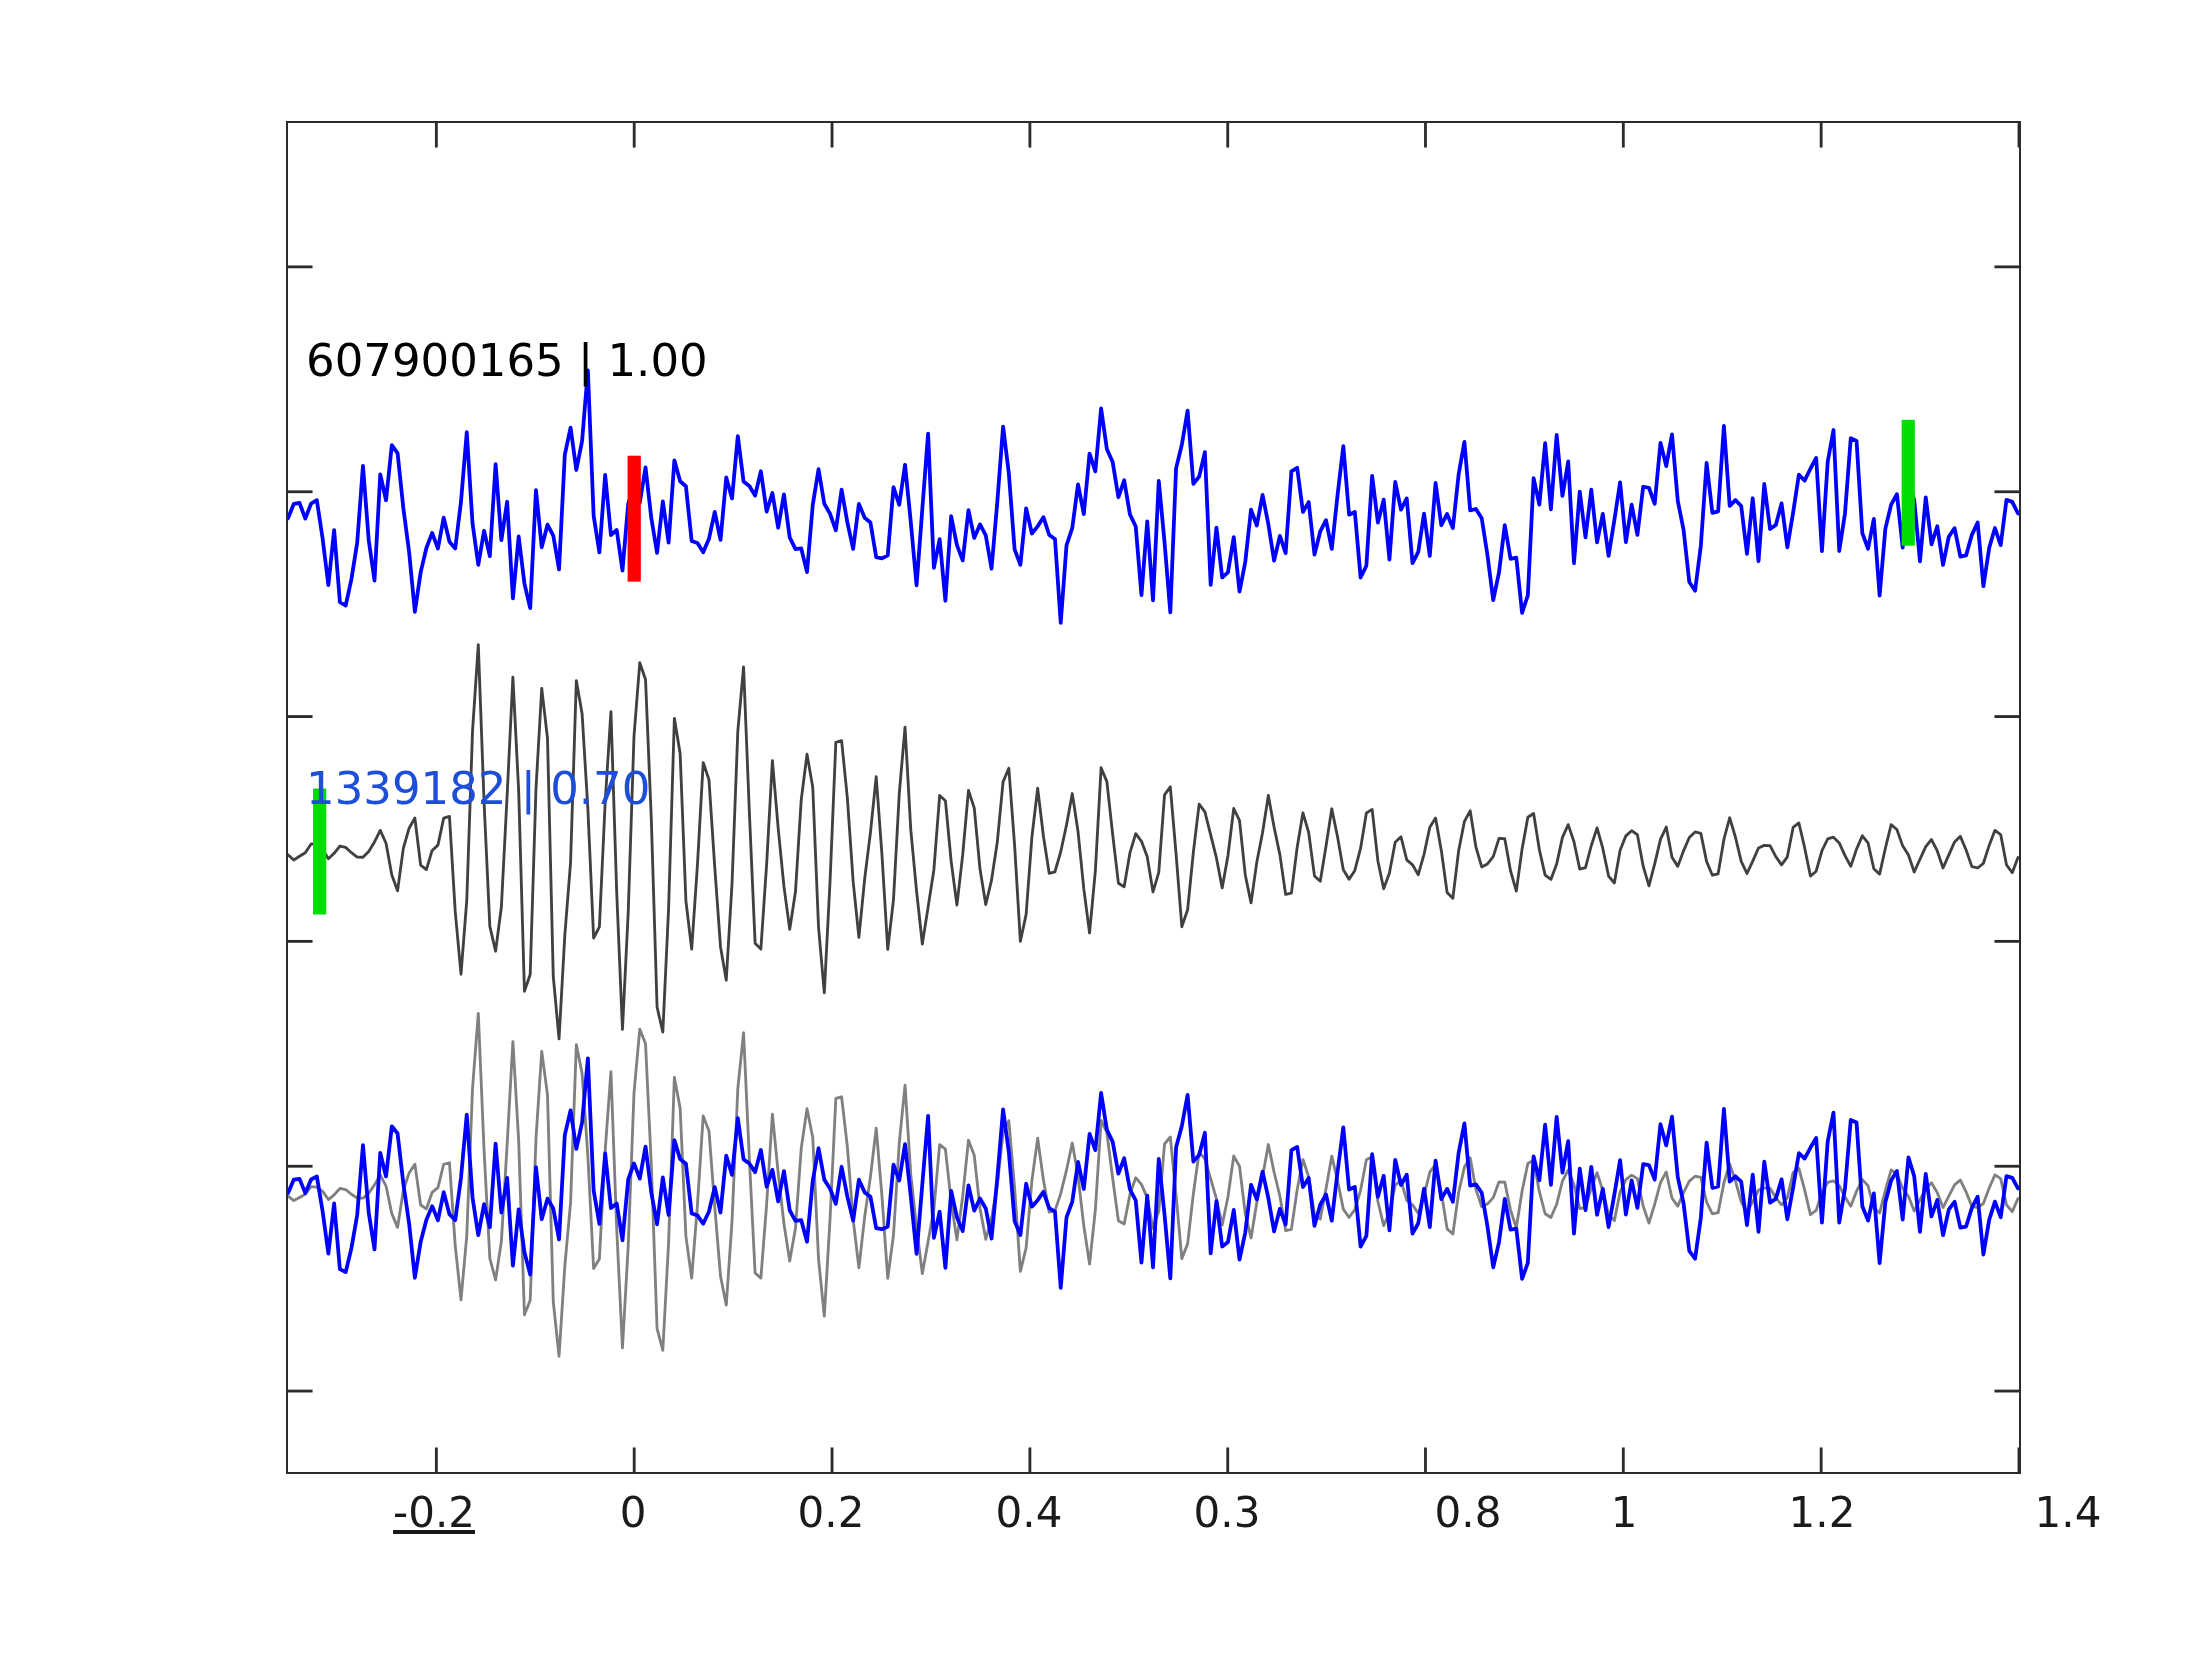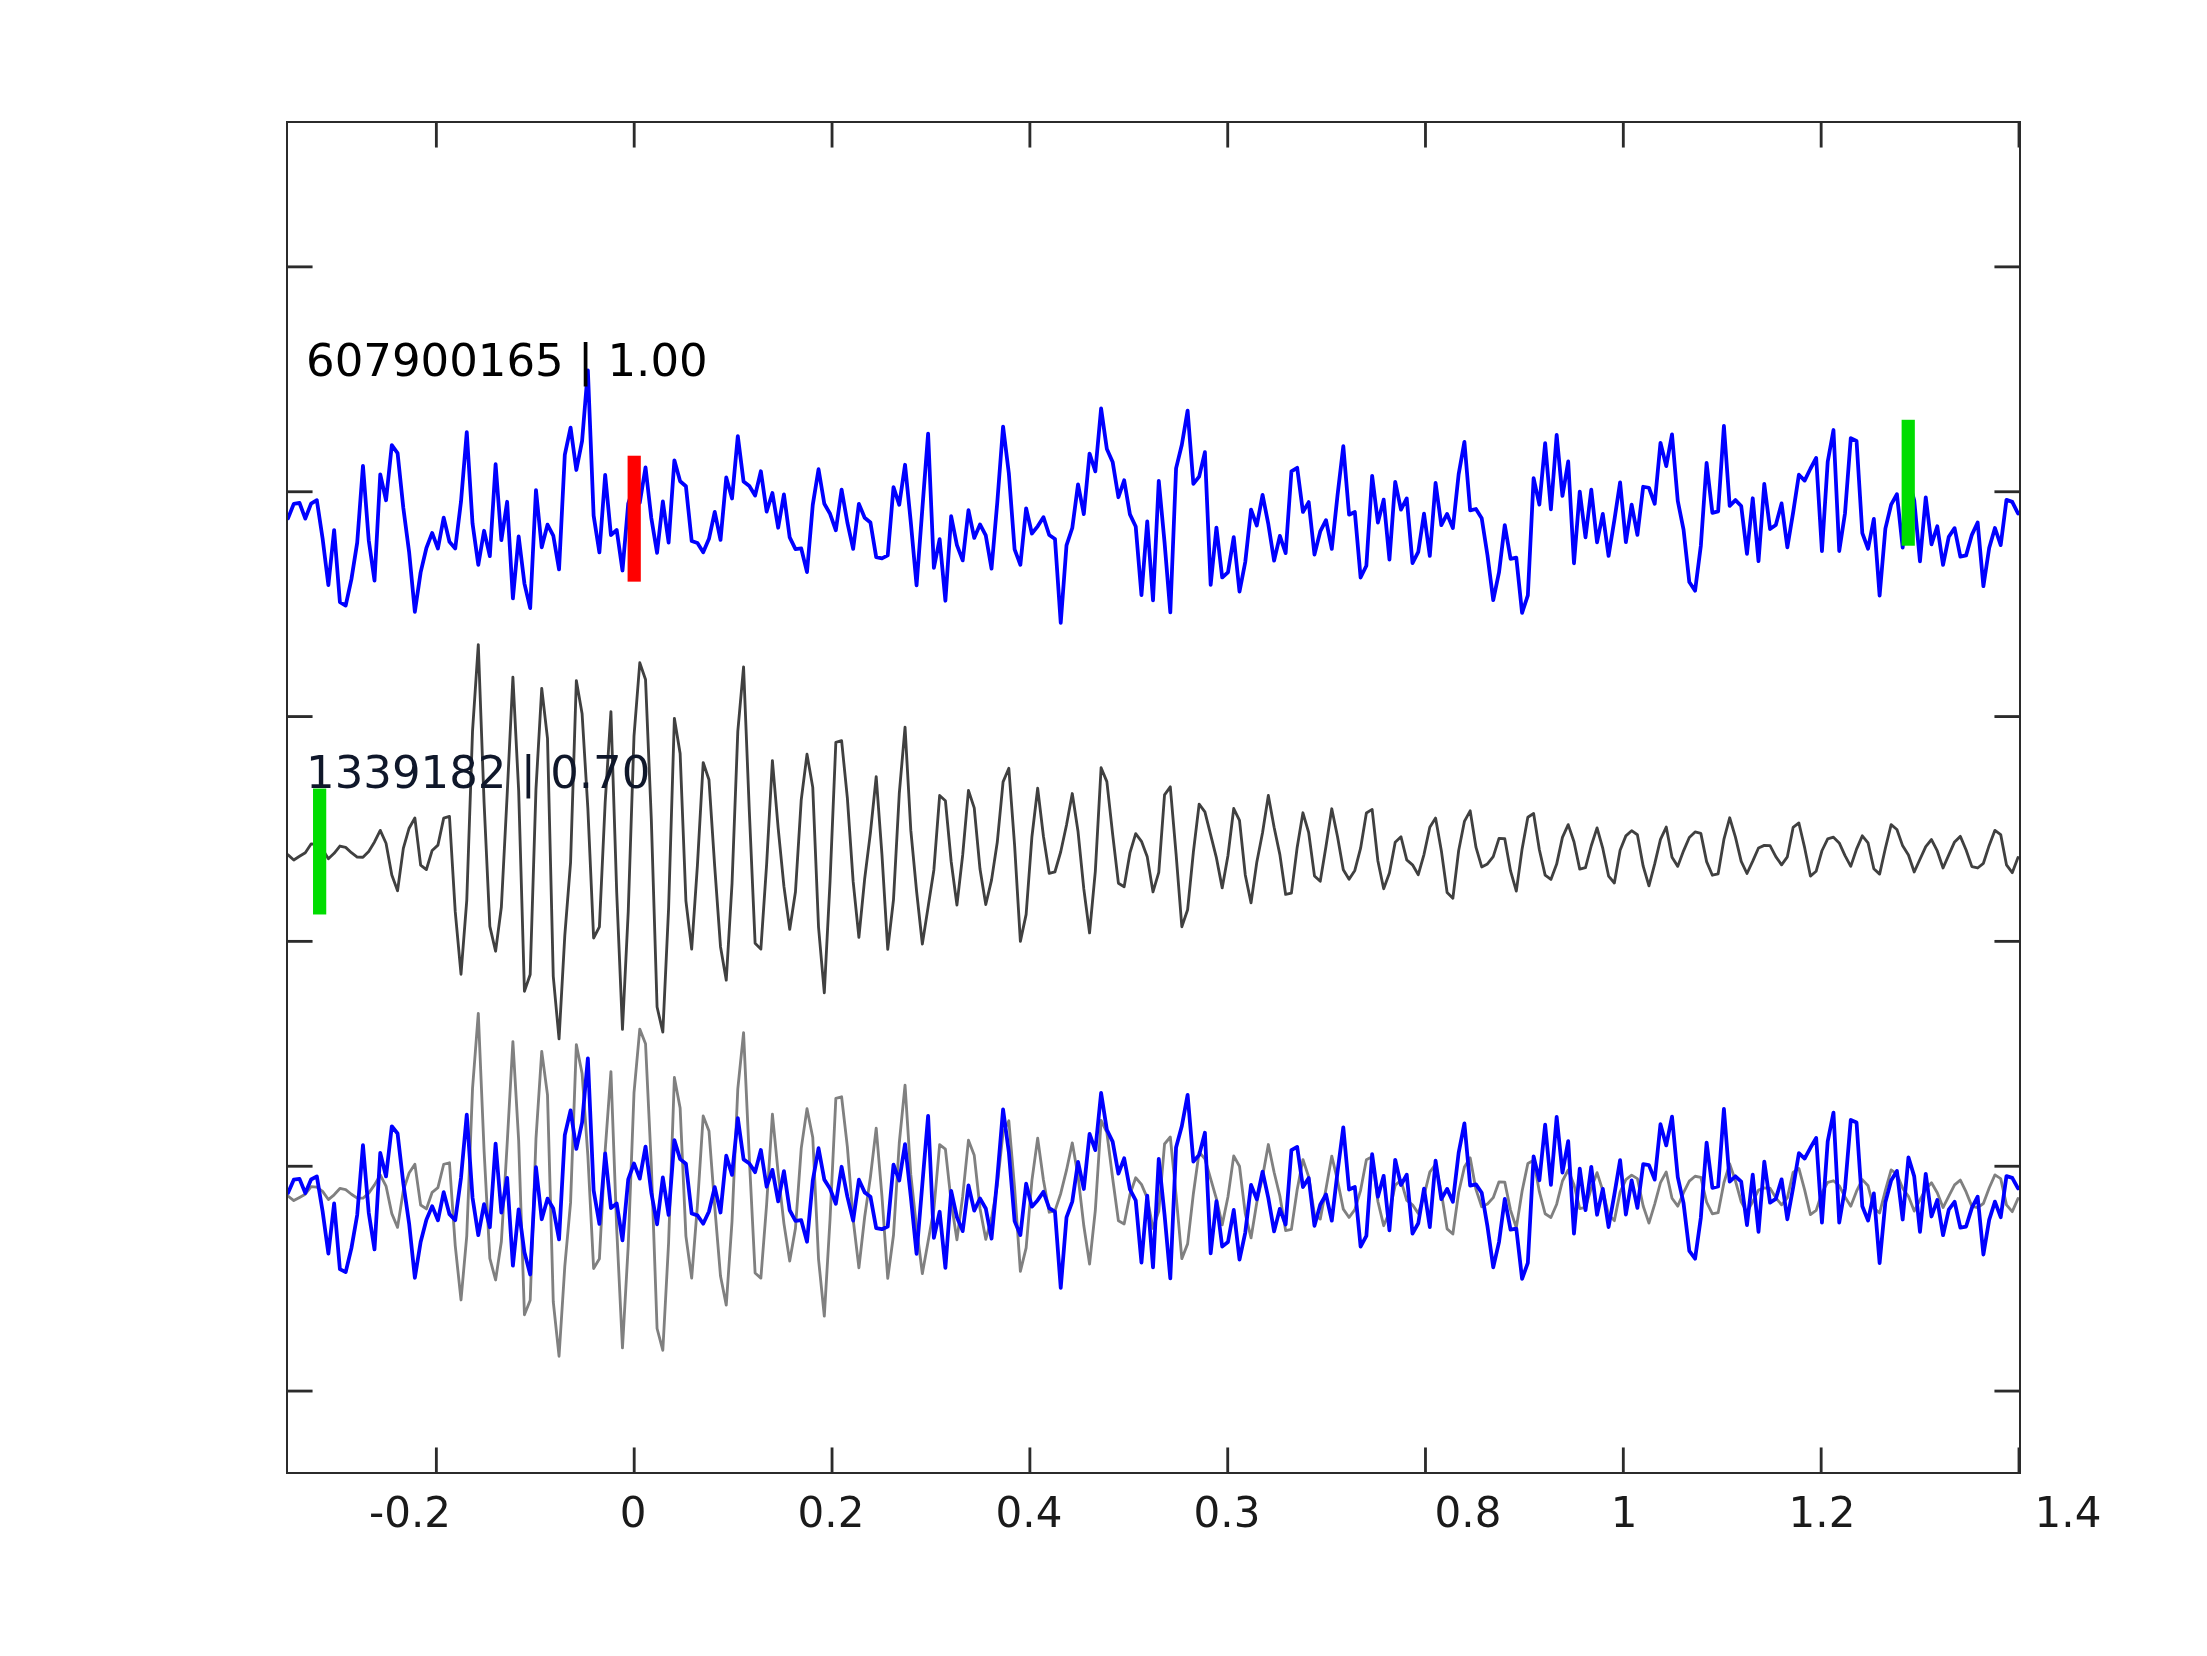--- a/index.html
+++ b/index.html
@@ -109,29 +109,29 @@
         <path d="M0.00 1134.13 L6.11 1120.17 L12.21 1119.31 L18.32 1134.39 L24.43 1119.90 L30.53 1116.65 L36.64 1153.56 L42.75 1198.46 L48.85 1145.37 L54.96 1214.91 L61.07 1218.14 L67.17 1192.73 L73.28 1157.52 L79.38 1083.61 L85.49 1155.12 L91.60 1194.05 L97.70 1091.80 L103.81 1116.70 L109.92 1063.52 L116.02 1071.20 L122.13 1124.13 L128.24 1166.47 L134.34 1224.13 L140.45 1186.18 L146.56 1162.66 L152.66 1148.15 L158.77 1163.21 L164.88 1133.37 L170.98 1156.68 L177.09 1163.09 L183.20 1117.97 L189.30 1051.13 L195.41 1139.19 L201.51 1178.93 L207.62 1146.08 L213.73 1170.55 L219.83 1081.98 L225.94 1155.08 L232.05 1118.13 L238.15 1211.31 L244.26 1151.54 L250.37 1197.00 L256.47 1220.60 L262.58 1106.84 L268.69 1162.06 L274.79 1140.23 L280.90 1150.70 L287.01 1183.32 L293.11 1072.93 L299.22 1046.63 L305.33 1087.53 L311.43 1059.38 L317.54 991.47 L323.64 1131.50 L329.75 1166.99 L335.86 1092.31 L341.96 1150.26 L348.07 1145.34 L354.18 1184.37 L360.28 1119.81 L366.39 1102.92 L372.50 1119.03 L378.60 1085.01 L384.71 1133.79 L390.82 1167.40 L396.92 1117.75 L403.03 1157.46 L409.14 1078.18 L415.24 1098.33 L421.35 1103.22 L427.46 1155.93 L433.56 1157.95 L439.67 1166.86 L445.78 1153.85 L451.88 1127.96 L457.99 1154.94 L464.09 1094.75 L470.20 1115.00 L476.31 1054.82 L482.41 1098.58 L488.52 1102.89 L494.63 1112.14 L500.73 1088.71 L506.84 1127.60 L512.95 1109.74 L519.05 1143.19 L525.16 1111.08 L531.27 1152.52 L537.37 1163.74 L543.48 1163.12 L549.59 1185.95 L555.69 1121.16 L561.80 1086.78 L567.91 1120.07 L574.01 1129.74 L580.12 1145.61 L586.22 1106.42 L592.33 1138.15 L598.44 1163.55 L604.54 1120.15 L610.65 1133.58 L616.76 1138.14 L622.86 1171.49 L628.97 1172.62 L635.08 1169.74 L641.18 1104.09 L647.29 1121.08 L653.40 1082.47 L659.50 1137.89 L665.61 1198.71 L671.72 1124.86 L677.82 1052.43 L683.93 1181.90 L690.04 1154.15 L696.14 1213.52 L702.25 1132.10 L708.35 1159.95 L714.46 1174.67 L720.57 1126.23 L726.67 1152.95 L732.78 1140.03 L738.89 1150.62 L744.99 1182.52 L751.10 1118.48 L757.21 1045.69 L763.31 1090.67 L769.42 1164.04 L775.53 1178.89 L781.63 1124.41 L787.74 1148.74 L793.85 1141.83 L799.95 1133.00 L806.06 1150.19 L812.17 1154.02 L818.27 1234.78 L824.38 1160.13 L830.49 1143.41 L836.59 1101.36 L842.70 1129.98 L848.80 1071.66 L854.91 1088.82 L861.02 1028.24 L867.12 1067.29 L873.23 1079.72 L879.34 1113.78 L885.44 1097.46 L891.55 1130.32 L897.66 1141.96 L903.76 1208.13 L909.87 1137.09 L915.98 1213.15 L922.08 1098.07 L928.19 1157.16 L934.30 1224.67 L940.40 1085.96 L946.51 1063.21 L952.62 1030.27 L958.72 1100.95 L964.83 1093.91 L970.93 1070.34 L977.04 1198.29 L983.15 1142.98 L989.25 1191.09 L995.36 1186.21 L1001.47 1152.24 L1007.57 1204.78 L1013.68 1176.18 L1019.79 1125.65 L1025.89 1141.02 L1032.00 1111.55 L1038.11 1139.75 L1044.21 1174.92 L1050.32 1151.04 L1056.43 1167.61 L1062.53 1088.87 L1068.64 1085.44 L1074.75 1127.96 L1080.85 1118.46 L1086.96 1169.07 L1093.07 1146.75 L1099.17 1135.82 L1105.28 1163.60 L1111.38 1111.88 L1117.49 1064.62 L1123.60 1130.59 L1129.70 1127.97 L1135.81 1191.15 L1141.92 1179.78 L1148.02 1093.09 L1154.13 1138.18 L1160.24 1116.04 L1166.34 1173.78 L1172.45 1099.03 L1178.56 1125.75 L1184.66 1114.87 L1190.77 1177.28 L1196.88 1166.35 L1202.98 1129.59 L1209.09 1170.34 L1215.20 1100.06 L1221.30 1140.73 L1227.41 1129.86 L1233.51 1143.52 L1239.62 1091.73 L1245.73 1060.45 L1251.83 1126.48 L1257.94 1125.12 L1264.05 1134.01 L1270.15 1169.67 L1276.26 1213.02 L1282.37 1186.30 L1288.47 1140.57 L1294.58 1173.10 L1300.69 1172.04 L1306.79 1225.23 L1312.90 1208.37 L1319.01 1095.36 L1325.11 1120.82 L1331.22 1061.73 L1337.33 1125.52 L1343.43 1053.62 L1349.54 1112.56 L1355.64 1079.33 L1361.75 1177.39 L1367.86 1108.33 L1373.96 1152.47 L1380.07 1106.52 L1386.18 1157.28 L1392.28 1129.89 L1398.39 1170.33 L1404.50 1135.89 L1410.60 1099.44 L1416.71 1157.07 L1422.82 1120.82 L1428.92 1150.09 L1435.03 1103.67 L1441.14 1104.64 L1447.24 1120.09 L1453.35 1061.32 L1459.46 1083.83 L1465.56 1053.22 L1471.67 1117.35 L1477.78 1145.03 L1483.88 1195.49 L1489.99 1203.93 L1496.09 1160.49 L1502.20 1080.77 L1508.31 1128.82 L1514.41 1127.36 L1520.52 1045.04 L1526.63 1122.12 L1532.73 1116.55 L1538.84 1122.22 L1544.95 1168.28 L1551.05 1114.77 L1557.16 1175.43 L1563.27 1100.97 L1569.37 1144.44 L1575.48 1140.48 L1581.59 1119.76 L1587.69 1162.09 L1593.80 1128.62 L1599.91 1092.08 L1606.01 1097.74 L1612.12 1086.32 L1618.22 1075.85 L1624.33 1165.67 L1630.44 1079.60 L1636.54 1048.97 L1642.65 1165.58 L1648.76 1129.15 L1654.86 1056.77 L1660.97 1059.55 L1667.08 1148.35 L1673.18 1163.41 L1679.29 1134.58 L1685.40 1208.58 L1691.50 1143.97 L1697.61 1120.91 L1703.72 1110.88 L1709.82 1162.33 L1715.93 1096.43 L1722.04 1116.60 L1728.14 1175.48 L1734.25 1113.87 L1740.35 1159.16 L1746.46 1141.71 L1752.57 1179.00 L1758.67 1151.84 L1764.78 1143.53 L1770.89 1171.02 L1776.99 1169.81 L1783.10 1150.00 L1789.21 1138.10 L1795.31 1199.51 L1801.42 1162.69 L1807.53 1143.42 L1813.63 1159.90 L1819.74 1116.27 L1825.85 1118.23 L1831.95 1129.40" fill="none" stroke="#0000ff" stroke-width="4" stroke-linejoin="round" stroke-linecap="round"></path>
         <path d="M0.00 775.68 L6.11 781.22 L12.21 777.31 L18.32 773.49 L24.43 764.21 L30.53 764.73 L36.64 770.05 L42.75 779.93 L48.85 774.16 L54.96 766.42 L61.07 767.83 L67.17 773.48 L73.28 778.19 L79.38 778.30 L85.49 772.17 L91.60 762.10 L97.70 749.84 L103.81 763.46 L109.92 797.13 L116.02 813.84 L122.13 768.87 L128.24 747.56 L134.34 736.78 L140.45 786.57 L146.56 791.35 L152.66 771.13 L158.77 765.48 L164.88 736.90 L170.98 735.10 L177.09 836.06 L183.20 902.34 L189.30 824.11 L195.41 644.38 L201.51 552.93 L207.62 720.11 L213.73 851.67 L219.83 877.95 L225.94 831.03 L232.05 712.56 L238.15 587.41 L244.26 708.04 L250.37 920.39 L256.47 902.66 L262.58 706.05 L268.69 599.25 L274.79 652.32 L280.90 904.53 L287.01 970.93 L293.11 861.49 L299.22 783.71 L305.33 591.04 L311.43 626.30 L317.54 726.81 L323.64 863.96 L329.75 852.20 L335.86 720.24 L341.96 623.95 L348.07 815.36 L354.18 960.78 L360.28 836.11 L366.39 649.97 L372.50 572.17 L378.60 589.96 L384.71 737.72 L390.82 937.11 L396.92 963.69 L403.03 832.27 L409.14 631.07 L415.24 668.30 L421.35 824.51 L427.46 875.74 L433.56 786.77 L439.67 677.96 L445.78 696.23 L451.88 788.50 L457.99 873.15 L464.09 908.63 L470.20 806.15 L476.31 644.93 L482.41 576.51 L488.52 729.80 L494.63 869.40 L500.73 875.72 L506.84 785.67 L512.95 675.94 L519.05 747.50 L525.16 809.24 L531.27 854.84 L537.37 814.93 L543.48 717.58 L549.59 669.14 L555.69 704.27 L561.80 852.54 L567.91 922.00 L574.01 803.31 L580.12 656.56 L586.22 654.66 L592.33 715.76 L598.44 803.97 L604.54 863.22 L610.65 801.23 L616.76 752.28 L622.86 692.81 L628.97 775.93 L635.08 876.00 L641.18 823.22 L647.29 710.98 L653.40 640.42 L659.50 749.64 L665.61 814.21 L671.72 870.29 L677.82 831.21 L683.93 791.77 L690.04 712.90 L696.14 718.43 L702.25 782.84 L708.35 829.05 L714.46 775.88 L720.57 707.56 L726.67 725.96 L732.78 790.86 L738.89 828.41 L744.99 802.57 L751.10 762.23 L757.21 698.42 L763.31 683.99 L769.42 765.71 L775.53 867.54 L781.63 838.86 L787.74 756.83 L793.85 705.21 L799.95 756.11 L806.06 795.36 L812.17 793.72 L818.27 772.52 L824.38 744.14 L830.49 710.80 L836.59 751.12 L842.70 811.93 L848.80 858.58 L854.91 792.98 L861.02 683.39 L867.12 698.19 L873.23 753.92 L879.34 805.83 L885.44 809.64 L891.55 773.73 L897.66 753.37 L903.76 761.41 L909.87 777.93 L915.98 815.10 L922.08 794.30 L928.19 712.23 L934.30 703.70 L940.40 774.67 L946.51 852.00 L952.62 833.98 L958.72 772.79 L964.83 722.10 L970.93 730.20 L977.04 754.67 L983.15 779.02 L989.25 810.81 L995.36 776.50 L1001.47 726.69 L1007.57 739.31 L1013.68 797.07 L1019.79 826.71 L1025.89 783.56 L1032.00 752.10 L1038.11 712.89 L1044.21 746.62 L1050.32 775.58 L1056.43 817.76 L1062.53 816.30 L1068.64 767.89 L1074.75 731.19 L1080.85 752.32 L1086.96 798.14 L1093.07 803.78 L1099.17 766.69 L1105.28 726.98 L1111.38 756.62 L1117.49 791.63 L1123.60 801.75 L1129.70 792.31 L1135.81 768.71 L1141.92 731.48 L1148.02 727.63 L1154.13 782.30 L1160.24 811.80 L1166.34 795.12 L1172.45 762.38 L1178.56 756.62 L1184.66 781.05 L1190.77 786.38 L1196.88 796.80 L1202.98 775.21 L1209.09 746.55 L1215.20 736.85 L1221.30 771.34 L1227.41 815.71 L1233.51 821.87 L1239.62 771.41 L1245.73 740.38 L1251.83 729.11 L1257.94 767.58 L1264.05 788.65 L1270.15 785.43 L1276.26 777.60 L1282.37 758.35 L1288.47 758.69 L1294.58 792.80 L1300.69 814.26 L1306.79 769.76 L1312.90 735.91 L1319.01 731.91 L1325.11 770.33 L1331.22 797.23 L1337.33 801.82 L1343.43 785.61 L1349.54 757.30 L1355.64 743.78 L1361.75 761.89 L1367.86 790.96 L1373.96 789.32 L1380.07 766.15 L1386.18 747.18 L1392.28 769.01 L1398.39 798.26 L1404.50 805.65 L1410.60 770.88 L1416.71 755.69 L1422.82 750.18 L1428.92 754.46 L1435.03 787.78 L1441.14 808.65 L1447.24 785.42 L1453.35 759.32 L1459.46 746.30 L1465.56 778.33 L1471.67 788.01 L1477.78 771.57 L1483.88 757.41 L1489.99 751.53 L1496.09 753.00 L1502.20 782.97 L1508.31 797.36 L1514.41 795.94 L1520.52 759.49 L1526.63 736.46 L1532.73 757.04 L1538.84 782.74 L1544.95 795.58 L1551.05 782.51 L1557.16 768.48 L1563.27 765.73 L1569.37 765.98 L1575.48 777.72 L1581.59 786.36 L1587.69 777.91 L1593.80 746.77 L1599.91 742.00 L1606.01 768.19 L1612.12 798.27 L1618.22 793.15 L1624.33 771.45 L1630.44 758.92 L1636.54 757.04 L1642.65 763.13 L1648.76 776.68 L1654.86 787.98 L1660.97 769.73 L1667.08 755.64 L1673.18 763.17 L1679.29 790.48 L1685.40 796.22 L1691.50 768.78 L1697.61 743.81 L1703.72 748.90 L1709.82 766.27 L1715.93 776.00 L1722.04 793.99 L1728.14 780.49 L1734.25 767.04 L1740.35 759.54 L1746.46 771.70 L1752.57 789.69 L1758.67 775.82 L1764.78 762.07 L1770.89 756.19 L1776.99 770.70 L1783.10 788.27 L1789.21 789.73 L1795.31 784.74 L1801.42 765.79 L1807.53 749.83 L1813.63 754.37 L1819.74 786.36 L1825.85 794.71 L1831.95 778.59" fill="none" stroke="#404040" stroke-width="3" stroke-linejoin="round" stroke-linecap="round"></path>
         <path d="M0.00 419.09 L6.11 403.74 L12.21 402.79 L18.32 419.38 L24.43 403.44 L30.53 399.87 L36.64 440.47 L42.75 489.86 L48.85 431.46 L54.96 507.95 L61.07 511.51 L67.17 483.55 L73.28 444.83 L79.38 363.53 L85.49 442.19 L91.60 485.00 L97.70 372.53 L103.81 399.93 L109.92 341.43 L116.02 349.87 L122.13 408.10 L128.24 454.68 L134.34 518.10 L140.45 476.35 L146.56 450.48 L152.66 434.52 L158.77 451.08 L164.88 418.26 L170.98 443.90 L177.09 450.95 L183.20 401.32 L189.30 327.80 L195.41 424.66 L201.51 468.38 L207.62 432.24 L213.73 459.15 L219.83 361.74 L225.94 442.14 L232.05 401.49 L238.15 504.00 L244.26 438.25 L250.37 488.26 L256.47 514.22 L262.58 389.08 L268.69 449.81 L274.79 425.81 L280.90 437.33 L287.01 473.20 L293.11 351.77 L299.22 322.84 L305.33 367.84 L311.43 336.87 L317.54 262.17 L323.64 416.21 L329.75 455.24 L335.86 373.09 L341.96 436.84 L348.07 431.43 L354.18 474.36 L360.28 403.35 L366.39 384.76 L372.50 402.49 L378.60 365.06 L384.71 418.72 L390.82 455.69 L396.92 401.08 L403.03 444.75 L409.14 357.55 L415.24 379.72 L421.35 385.10 L427.46 443.08 L433.56 445.30 L439.67 455.09 L445.78 440.78 L451.88 412.31 L457.99 441.99 L464.09 375.77 L470.20 398.06 L476.31 331.86 L482.41 379.99 L488.52 384.73 L494.63 394.90 L500.73 369.13 L506.84 411.91 L512.95 392.27 L519.05 429.06 L525.16 393.74 L531.27 439.33 L537.37 451.66 L543.48 450.98 L549.59 476.10 L555.69 404.83 L561.80 367.01 L567.91 403.63 L574.01 414.27 L580.12 431.72 L586.22 388.61 L592.33 423.51 L598.44 451.46 L604.54 403.72 L610.65 418.49 L616.76 423.51 L622.86 460.19 L628.97 461.44 L635.08 458.26 L641.18 386.05 L647.29 404.74 L653.40 362.27 L659.50 423.23 L665.61 490.14 L671.72 408.90 L677.82 329.23 L683.93 471.64 L690.04 441.12 L696.14 506.43 L702.25 416.86 L708.35 447.50 L714.46 463.69 L720.57 410.40 L726.67 439.80 L732.78 425.59 L738.89 437.23 L744.99 472.33 L751.10 401.88 L757.21 321.82 L763.31 371.29 L769.42 452.00 L775.53 468.33 L781.63 408.41 L787.74 435.17 L793.85 427.57 L799.95 417.85 L806.06 436.77 L812.17 440.97 L818.27 529.82 L824.38 447.69 L830.49 429.30 L836.59 383.05 L842.70 414.53 L848.80 350.38 L854.91 369.26 L861.02 302.62 L867.12 345.57 L873.23 359.25 L879.34 396.71 L885.44 378.76 L891.55 414.90 L897.66 427.71 L903.76 500.49 L909.87 422.36 L915.98 506.01 L922.08 379.43 L928.19 444.43 L934.30 518.69 L940.40 366.11 L946.51 341.08 L952.62 304.85 L958.72 382.60 L964.83 374.86 L970.93 348.93 L977.04 489.67 L983.15 428.83 L989.25 481.75 L995.36 476.39 L1001.47 439.02 L1007.57 496.81 L1013.68 465.36 L1019.79 409.77 L1025.89 426.68 L1032.00 394.26 L1038.11 425.28 L1044.21 463.97 L1050.32 437.70 L1056.43 455.92 L1062.53 369.31 L1068.64 365.54 L1074.75 412.31 L1080.85 401.86 L1086.96 457.53 L1093.07 432.98 L1099.17 420.95 L1105.28 451.51 L1111.38 394.62 L1117.49 342.63 L1123.60 415.20 L1129.70 412.32 L1135.81 481.82 L1141.92 469.32 L1148.02 373.96 L1154.13 423.56 L1160.24 399.20 L1166.34 462.71 L1172.45 380.49 L1178.56 409.88 L1184.66 397.91 L1190.77 466.57 L1196.88 454.53 L1202.98 414.10 L1209.09 458.92 L1215.20 381.62 L1221.30 426.36 L1227.41 414.40 L1233.51 429.43 L1239.62 372.45 L1245.73 338.05 L1251.83 410.69 L1257.94 409.19 L1264.05 418.97 L1270.15 458.19 L1276.26 505.88 L1282.37 476.48 L1288.47 426.18 L1294.58 461.96 L1300.69 460.80 L1306.79 519.31 L1312.90 500.76 L1319.01 376.45 L1325.11 404.46 L1331.22 339.46 L1337.33 409.63 L1343.43 330.53 L1349.54 395.37 L1355.64 358.81 L1361.75 466.68 L1367.86 390.71 L1373.96 439.27 L1380.07 388.72 L1386.18 444.56 L1392.28 414.43 L1398.39 458.91 L1404.50 421.03 L1410.60 380.94 L1416.71 444.34 L1422.82 404.46 L1428.92 436.66 L1435.03 385.59 L1441.14 386.66 L1447.24 403.65 L1453.35 339.01 L1459.46 363.77 L1465.56 330.09 L1471.67 400.63 L1477.78 431.08 L1483.88 486.59 L1489.99 495.88 L1496.09 448.10 L1502.20 360.40 L1508.31 413.26 L1514.41 411.65 L1520.52 321.09 L1526.63 405.89 L1532.73 399.76 L1538.84 405.99 L1544.95 456.66 L1551.05 397.80 L1557.16 464.52 L1563.27 382.62 L1569.37 430.43 L1575.48 426.08 L1581.59 403.29 L1587.69 449.85 L1593.80 413.03 L1599.91 372.84 L1606.01 379.07 L1612.12 366.51 L1618.22 354.99 L1624.33 453.79 L1630.44 359.11 L1636.54 325.42 L1642.65 453.69 L1648.76 413.61 L1654.86 334.00 L1660.97 337.06 L1667.08 434.74 L1673.18 451.30 L1679.29 419.59 L1685.40 500.99 L1691.50 429.92 L1697.61 404.55 L1703.72 393.52 L1709.82 450.12 L1715.93 377.62 L1722.04 399.81 L1728.14 464.58 L1734.25 396.81 L1740.35 446.63 L1746.46 427.43 L1752.57 468.45 L1758.67 438.57 L1764.78 429.44 L1770.89 459.67 L1776.99 458.34 L1783.10 436.56 L1789.21 423.46 L1795.31 491.02 L1801.42 450.51 L1807.53 429.32 L1813.63 447.44 L1819.74 399.45 L1825.85 401.61 L1831.95 413.89" fill="none" stroke="#0000ff" stroke-width="4" stroke-linejoin="round" stroke-linecap="round"></path>
         <rect x="359.6" y="352.7" width="14" height="133.5" fill="#ff0000"></rect>
         <rect x="1708.7" y="314.6" width="14" height="133.5" fill="#00dd00"></rect>
         <rect x="26.5" y="705.5" width="14" height="133.5" fill="#00dd00"></rect>
       </svg>
   </div>
 
   <div id="xtick-layer">
-      <div class="xtick-label" style="left: 410px;">-0.2</div>
+      <div class="xtick-label" style="left: 434px; text-decoration: underline;">-0.2</div>
       <div class="xtick-label" style="left: 633px;">0</div>
       <div class="xtick-label" style="left: 831px;">0.2</div>
       <div class="xtick-label" style="left: 1029px;">0.4</div>
       <div class="xtick-label" style="left: 1227px;">0.3</div>
       <div class="xtick-label" style="left: 1468px;">0.8</div>
       <div class="xtick-label" style="left: 1624px;">1</div>
       <div class="xtick-label" style="left: 1822px;">1.2</div>
       <div class="xtick-label" style="left: 2020px; margin-left: 48px;">1.4</div>
     </div>
   <div id="annotation-layer">
       <div class="trace-label" style="left: 306px; top: 334px; color: rgb(0, 0, 0);">607900165 | 1.00</div>
-      <div class="trace-label" style="left: 306px; top: 746px; color: #0f172a;">1339182 | 0.70</div>
+      <div class="trace-label" style="left: 306px; top: 762px; color: #1d4ed8;">1339182 | 0.70</div>
     </div>
 
 </div>
 
 
 </body></html>

